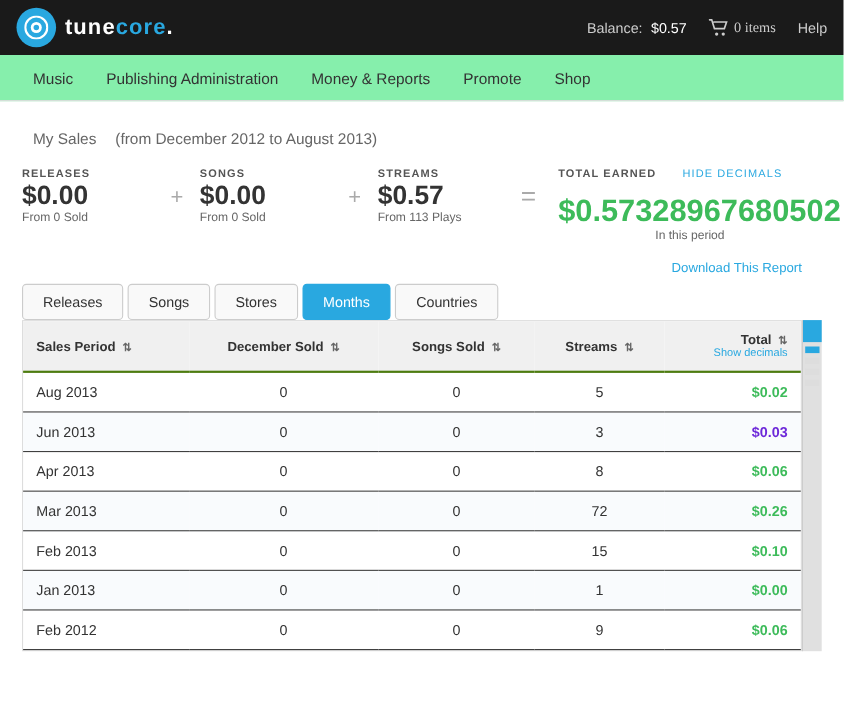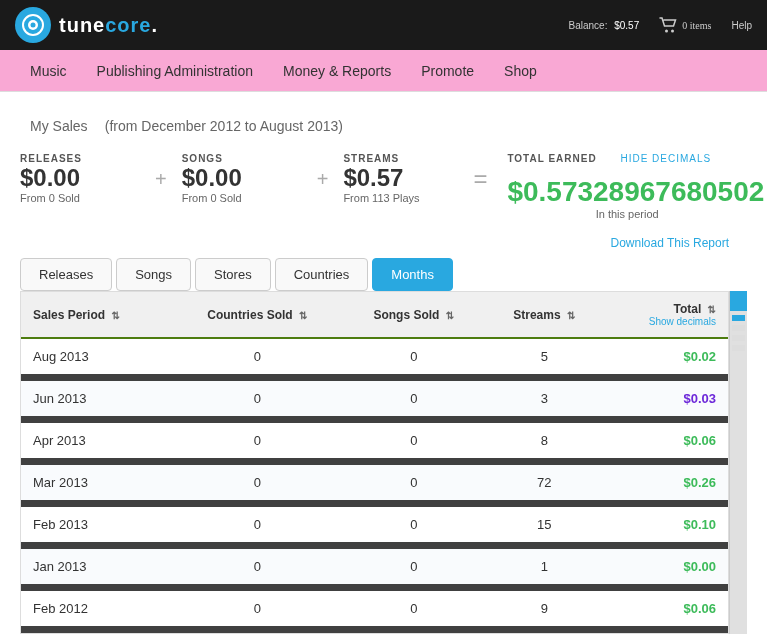--- a/index.html
+++ b/index.html
@@ -37,31 +37,31 @@
       font-weight: bold;
       letter-spacing: 1px;
     }
     .logo-text span { color: #29a8e0; }
     .header-right {
       margin-left: auto;
       display: flex;
       align-items: center;
       gap: 20px;
       color: #ccc;
-      font-size: 10px;
+      font-size: 13px;
     }
     .cart-area {
       display: flex;
       align-items: center;
       gap: 5px;
     }
 
     
     .nav {
-      background: #f9a8d4;
+      background: #86efac;
       border-bottom: 1px solid #ddd;
       padding: 0 15px;
       display: flex;
       align-items: center;
       height: 42px;
     }
     .nav a {
       color: #333;
       text-decoration: none;
       font-size: 14px;
@@ -214,21 +214,21 @@
       text-align: right;
     }
     .th-total-sub {
       display: block;
       font-size: 10px;
       color: #29a8e0;
       font-weight: normal;
       text-align: right;
     }
     tbody tr {
-      border-bottom: 7px solid #404040;
+      border-bottom: 1px solid #404040;
     }
     tbody tr:nth-child(even) { background: #f9fbfd; }
     tbody td {
       padding: 10px 12px;
       font-size: 13px;
       color: #333;
       text-align: center;
     }
     tbody td:first-child { text-align: left; }
     tbody td:last-child {
@@ -318,34 +318,34 @@
     <div style="flex:1;">
 
       <div class="download-row">
         <a href="#">Download This Report</a>
       </div>
 
       <div class="tabs">
         <button class="tab-btn">Releases</button>
         <button class="tab-btn">Songs</button>
         <button class="tab-btn">Stores</button>
+        <button class="tab-btn active">Months</button>
         <button class="tab-btn">Countries</button>
-        <button class="tab-btn active">Months</button>
       </div>
 
       <div class="table-container">
         <table>
           <thead>
             <tr>
               <th style="cursor:pointer;">
                 <span>Sales Period</span>
                 <span class="sort-icon">⇅</span>
               </th>
               <th style="cursor:pointer; text-align:center;">
-                <span>Countries Sold</span>
+                <span>December Sold</span>
                 <span class="sort-icon">⇅</span>
               </th>
               <th style="cursor:pointer; text-align:center;">
                 <span>Songs Sold</span>
                 <span class="sort-icon">⇅</span>
               </th>
               <th style="cursor:pointer; text-align:center;">
                 <span>Streams</span>
                 <span class="sort-icon">⇅</span>
               </th>

